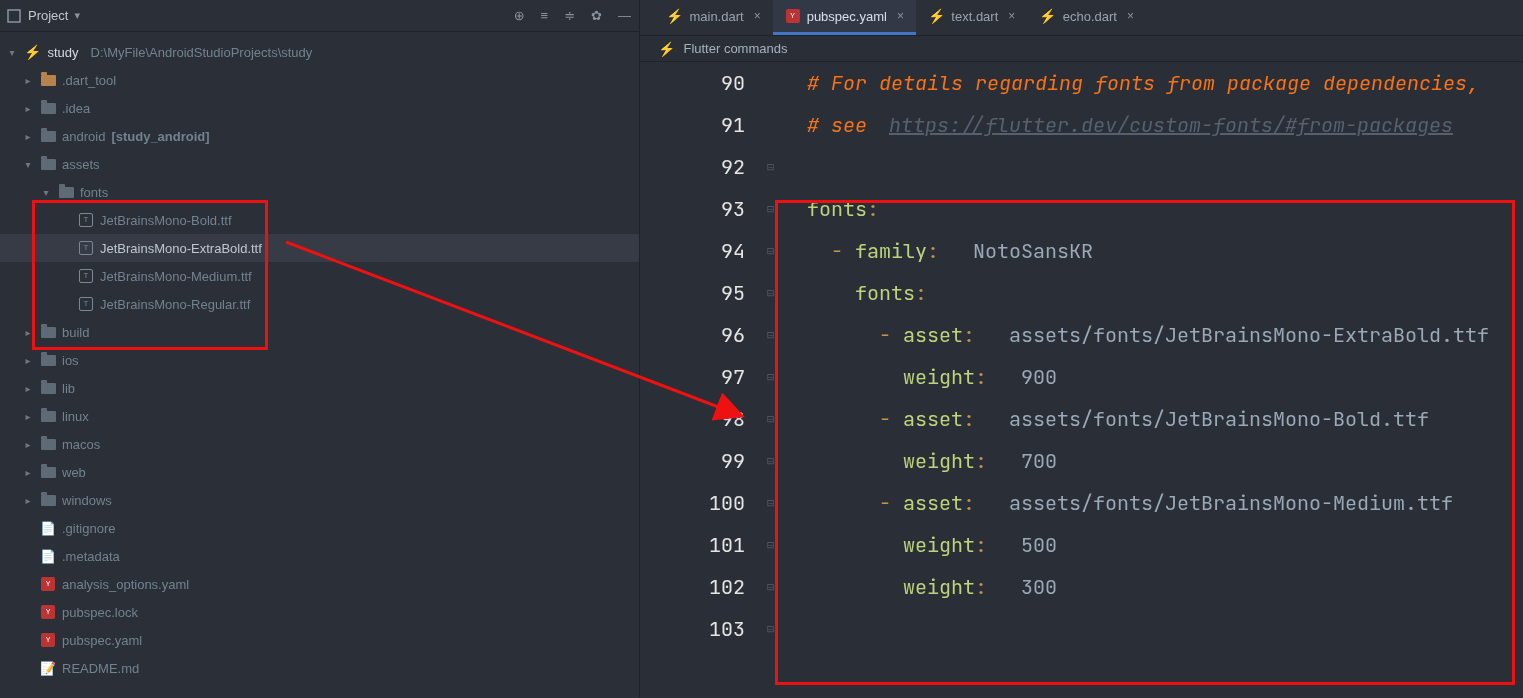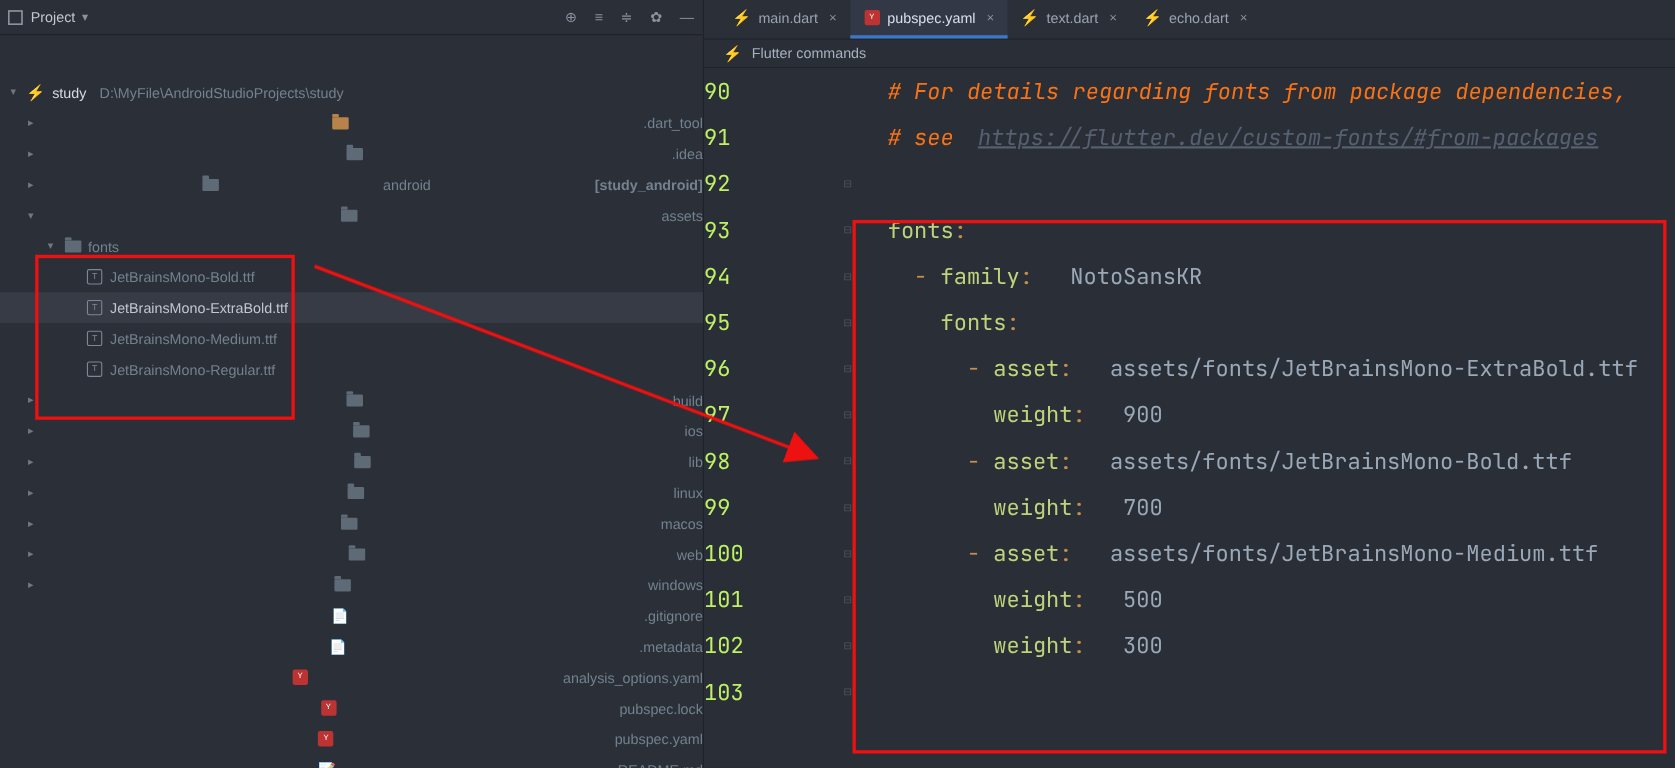--- a/index.html
+++ b/index.html
@@ -13,21 +13,20 @@
   overflow: hidden;
   display: flex;
 }
 .left-panel {
   width: 640px;
   height: 100%;
   background: #2b2f38;
   border-right: 1px solid #1f2229;
   display: flex;
   flex-direction: column;
-  gap: 32px;
 }
 .toolbar {
   height: 32px;
   display: flex;
   align-items: center;
   border-bottom: 1px solid #1f2229;
   padding: 0 8px 0 6px;
   gap: 6px;
 }
 .toolbar-left { display: flex; align-items: center; gap: 6px; }
@@ -52,21 +51,21 @@
   width: 12px; text-align:center; color:#6f7785; font-size:10px;
 }
 .tree-row .arrow.open::before { content:"▾"; }
 .tree-row .arrow.closed::before { content:"▸"; }
 .tree-row .arrow.none::before { content:""; }
 .label { color:#c0c7d1; }
 .muted { color:#72828f; }
 .boldmod { color:#72828f; font-weight:bold; }
 .root-name { color:#d6dbe3; font-weight:normal; }
 .depth-0 { padding-left: 6px; }
-.depth-1 { padding-left: 22px; justify-content: space-between; }
+.depth-1 { padding-left: 22px; }
 .depth-2 { padding-left: 40px; }
 .depth-3 { padding-left: 60px; }
 .ico { width:16px; height:16px; display:inline-flex; align-items:center; justify-content:center; }
 
 .highlight-box {
   position: absolute;
   border: 3px solid #e11;
   pointer-events: none;
 }
 .hb1 { left: 32px; top: 168px; width: 236px; height: 150px; }
@@ -94,21 +93,21 @@
   border-bottom: 1px solid #1f2229; color:#a7b1bf; padding-left:18px;
   font-size:13px;
 }
 .editor {
   display:flex; flex:1; font-family: "JetBrains Mono","Consolas",monospace;
   font-size: 20px; line-height: 42px;
   background:#2a2e37;
   position:relative;
 }
 .gutter {
-  width: 125px; text-align:left; color:#bef264; padding-right:20px;
+  width: 125px; text-align:right; color:#e5e5e5; padding-right:20px;
   user-select:none;
 }
 .gutter-fold {
   width: 18px;
   position:relative;
 }
 .fold-mark { color:#4b5261; font-size:12px; position:absolute; left:2px; }
 .code { flex:1; color:#9aa8b7; }
 .code .comment { color:#f97316; font-style: italic; }
 .code .key { color:#bdd47b; }

